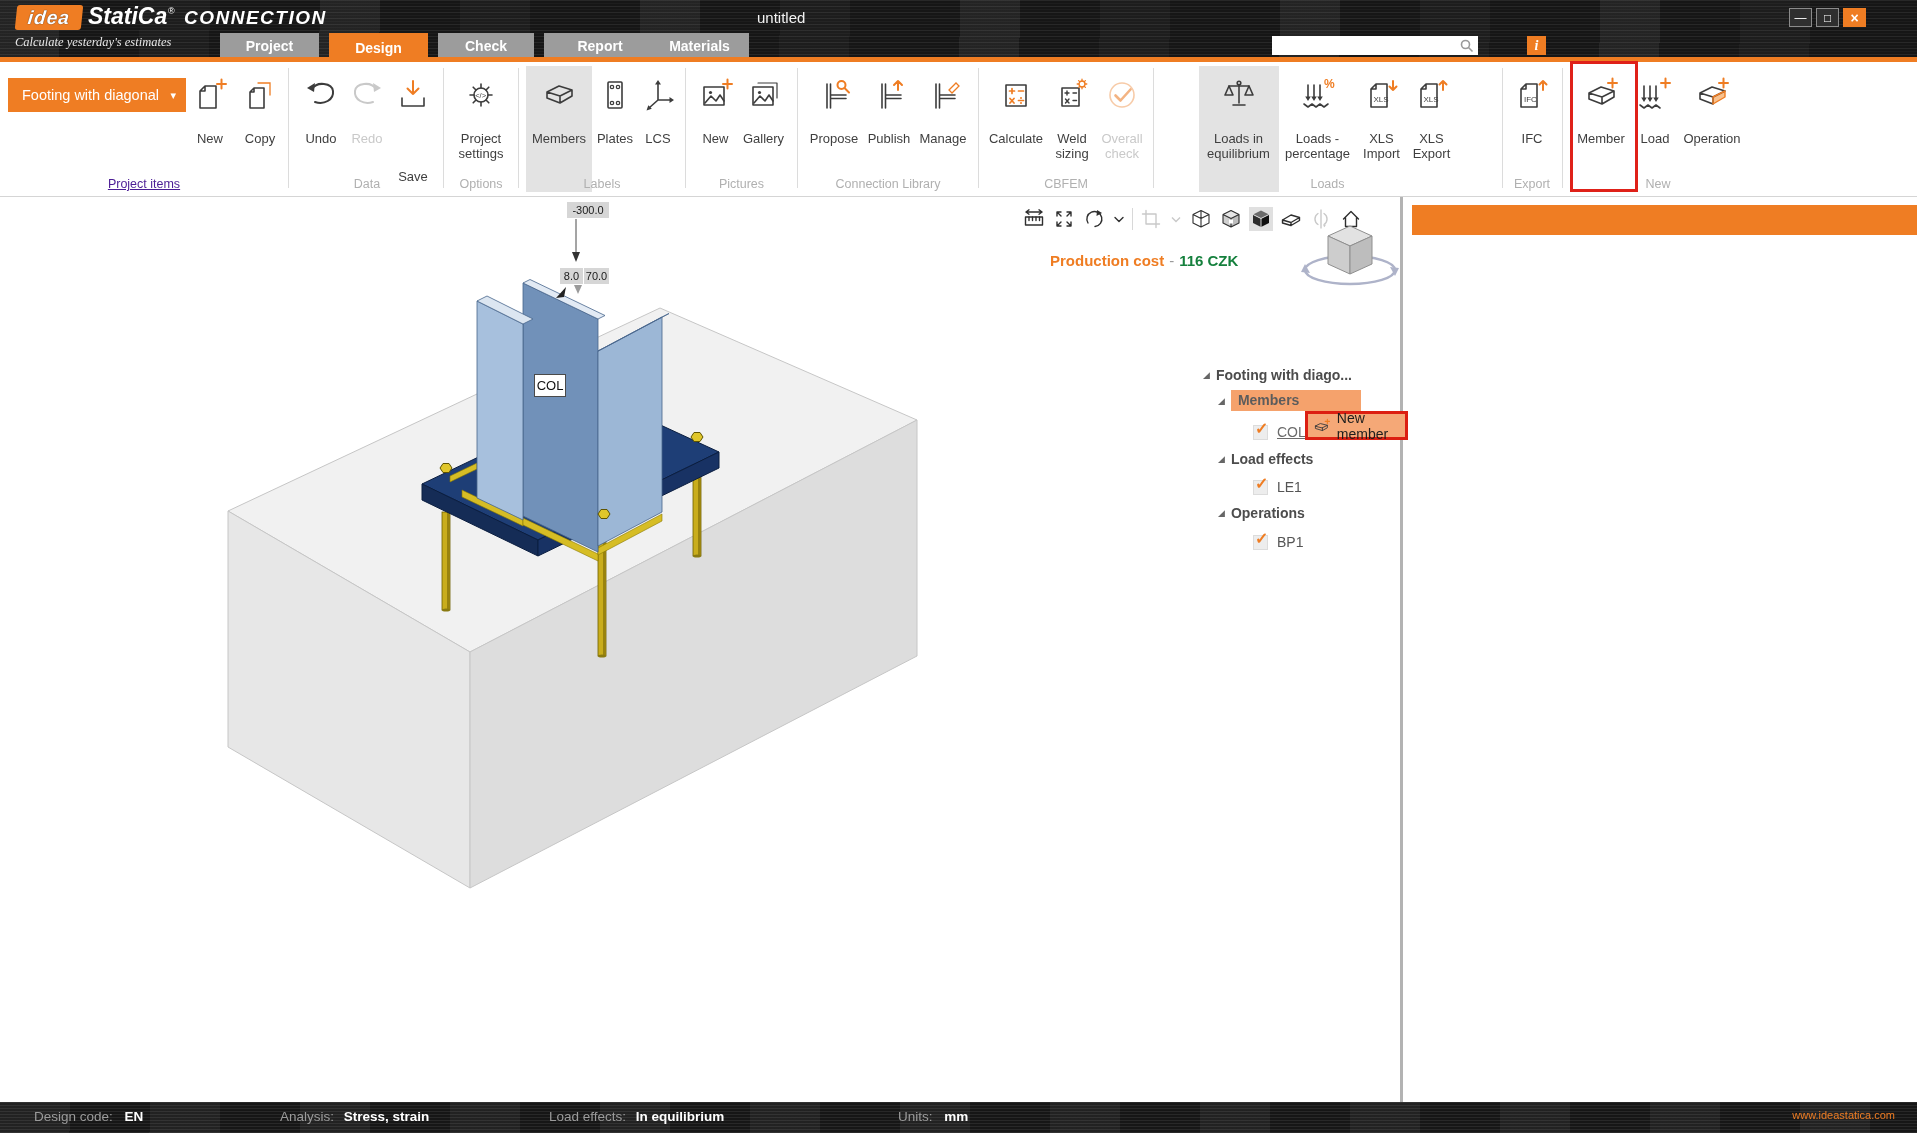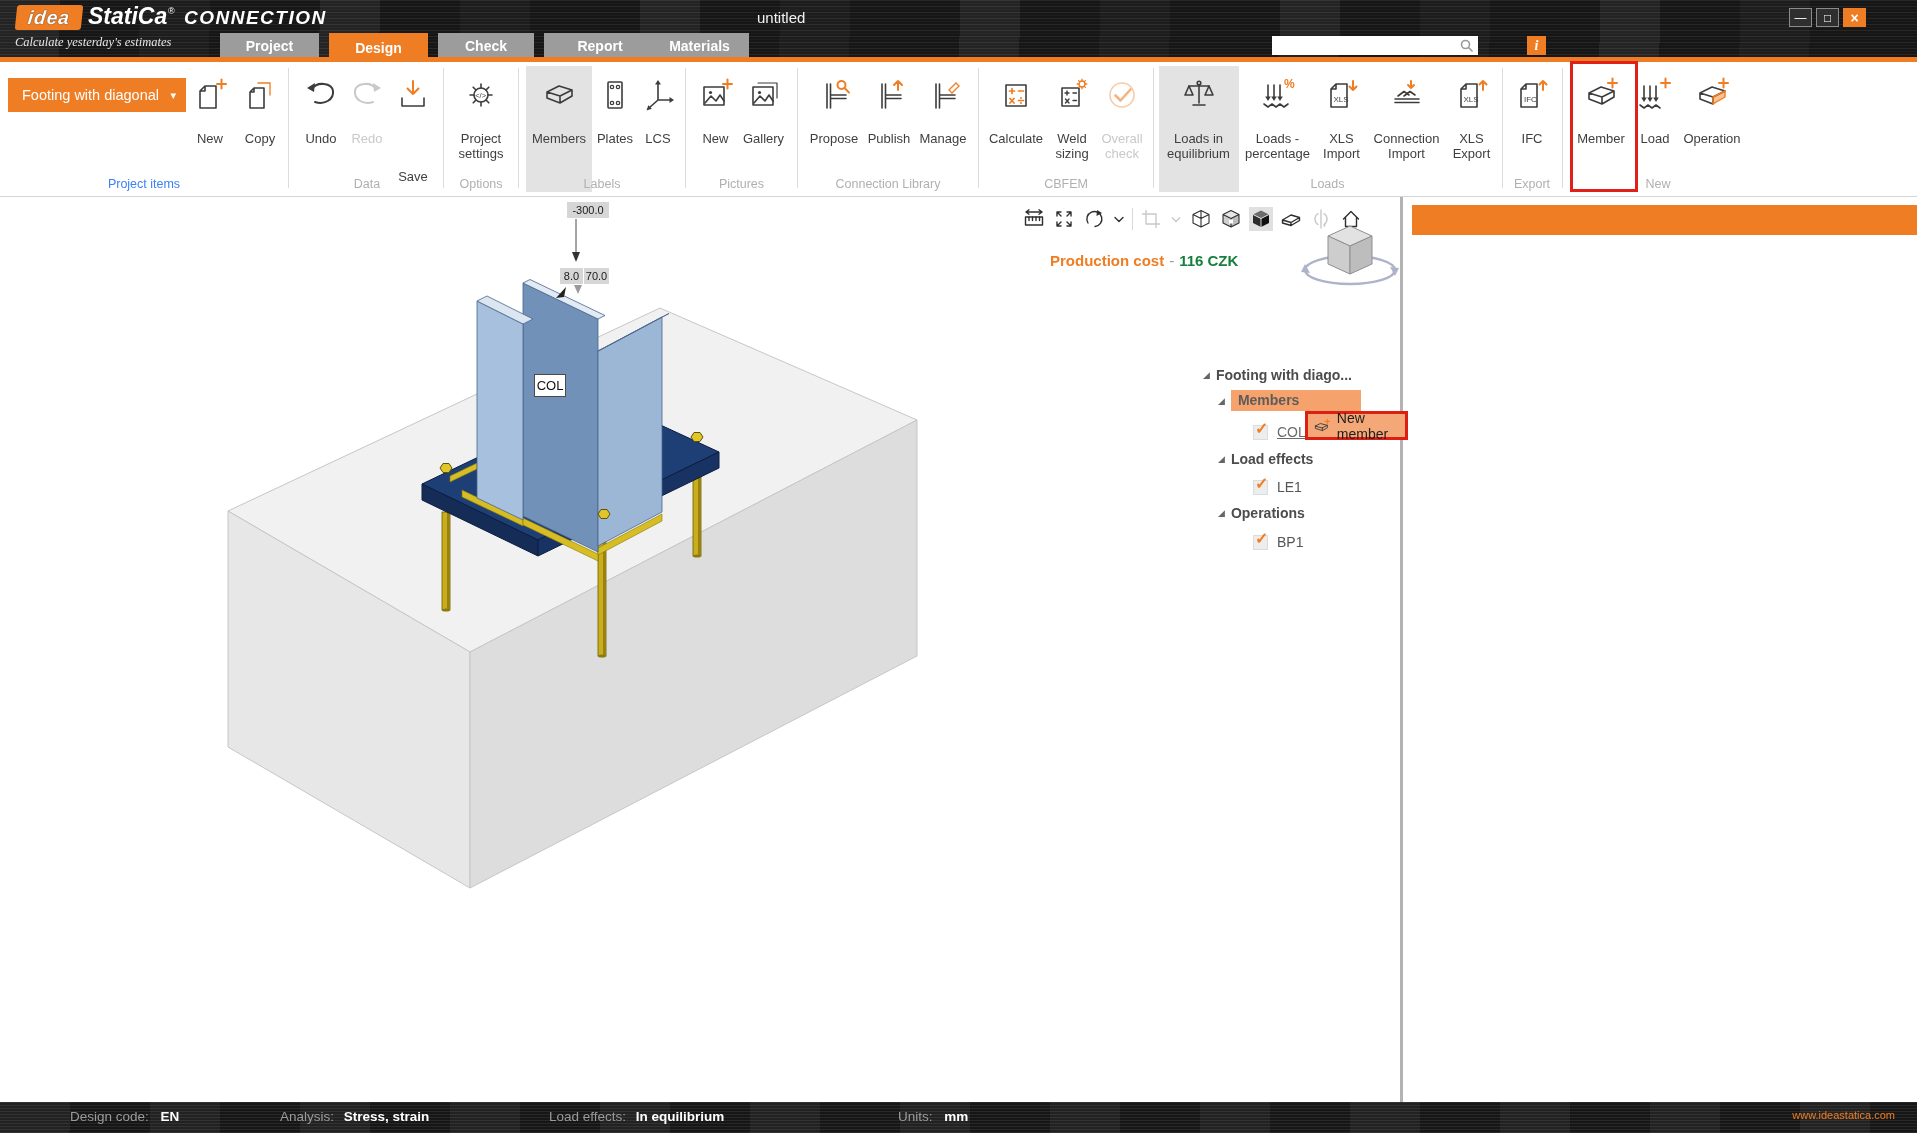--- a/index.html
+++ b/index.html
@@ -42,21 +42,21 @@
     font-family:"Liberation Serif",serif;font-style:italic;font-weight:bold;font-size:14px;cursor:pointer;}
 
   
   .orange-bar{position:absolute;left:0;top:57px;width:1917px;height:5px;background:#ef7d23;}
   .ribbon{position:absolute;left:0;top:62px;width:1917px;height:135px;background:#fff;
     border-bottom:1px solid #d5d5d5;}
   .rgroup{position:absolute;top:4px;height:126px;display:flex;align-items:flex-start;justify-content:center;}
   .rgroup.free{display:block;}
   .glabel{position:absolute;bottom:1px;left:0;width:100%;text-align:center;font-size:12.5px;color:#b0b0b0;
     white-space:nowrap;}
-  .glabel.orange{color:#3b82f6;}
+  .glabel.orange{color:#4c1d95;text-decoration:underline;}
   .rsep{position:absolute;top:6px;height:120px;width:1px;background:#dcdcdc;}
   .rbtn{display:flex;flex-direction:column;align-items:center;height:126px;padding-top:7px;cursor:pointer;}
   .rbtn .ric{height:58px;display:flex;align-items:flex-start;justify-content:center;padding-top:4px;}
   .rbtn .rlabel{font-size:13px;color:#3f3f3f;text-align:center;line-height:1.18;}
   .rbtn.sel{background:#e3e3e3;}
   .rbtn.disabled .rlabel{color:#c9c9c9;}
   .dropdown{position:absolute;left:8px;top:12px;width:178px;height:34px;background:#ef7d23;color:#fff;
     font-size:14.5px;display:flex;align-items:center;padding-left:14px;cursor:pointer;}
   .dropdown .caret{position:absolute;right:10px;font-size:11px;}
   .member-highlight{position:absolute;left:1570px;top:61px;width:68px;height:131px;
@@ -383,29 +383,20 @@
       </div>
       <div class="rbtn" style="width:50px;">
         <div class="ric">
           <svg width="36" height="38" viewBox="0 0 36 38">
             <path class="sko" d="M29 4 V13 M29 13 l-3.5 -3.5 M29 13 l3.5 -3.5"></path>
             <path class="sk" d="M12 7 l-5 5 v18 h16 v-23 z M12 7 v5 h-5"></path>
             <text x="9.5" y="25" font-size="8" fill="#3c3c3c">XLS</text>
           </svg>
         </div>
         <div class="rlabel">XLS Import</div>
-      </div>
-      <div class="rbtn" style="width:80px;">
-        <div class="ric">
-          <svg width="36" height="38" viewBox="0 0 36 38">
-            <path class="sko" d="M22 4 v7 M22 11 l-3 -3 M22 11 l3 -3"></path>
-            <path class="sk" d="M6 22 H30 M6 25.5 H30 M9 19 l6 -4.5 l5 3.5 M15 19 l6 -4.5 l5 3.5"></path>
-          </svg>
-        </div>
-        <div class="rlabel">Connection Import</div>
       </div>
       <div class="rbtn" style="width:50px;">
         <div class="ric">
           <svg width="36" height="38" viewBox="0 0 36 38">
             <path class="sko" d="M29 13 V4 M29 4 l-3.5 3.5 M29 4 l3.5 3.5"></path>
             <path class="sk" d="M12 7 l-5 5 v18 h16 v-23 z M12 7 v5 h-5"></path>
             <text x="9.5" y="25" font-size="8" fill="#3c3c3c">XLS</text>
           </svg>
         </div>
         <div class="rlabel">XLS Export</div>
@@ -668,21 +659,21 @@
       </div>
     </div>
 
     <div class="vdivider"></div>
     <div class="rightpanel">
       <div class="rp-strip"></div>
     </div>
   </div>
 
   <div class="statusbar">
-    <div class="sb-item" style="left:34px;margin-left:36px;">
+    <div class="sb-item" style="left:34px;">
       <span class="sb-label">Design code:</span>
       <span class="sb-value" style="margin-left:8px;">EN</span>
     </div>
     <div class="sb-item" style="left:280px;">
       <span class="sb-label">Analysis:</span>
       <span class="sb-value" style="margin-left:6px;">Stress, strain</span>
     </div>
     <div class="sb-item" style="left:549px;">
       <span class="sb-label">Load effects:</span>
       <span class="sb-value" style="margin-left:6px;">In equilibrium</span>

